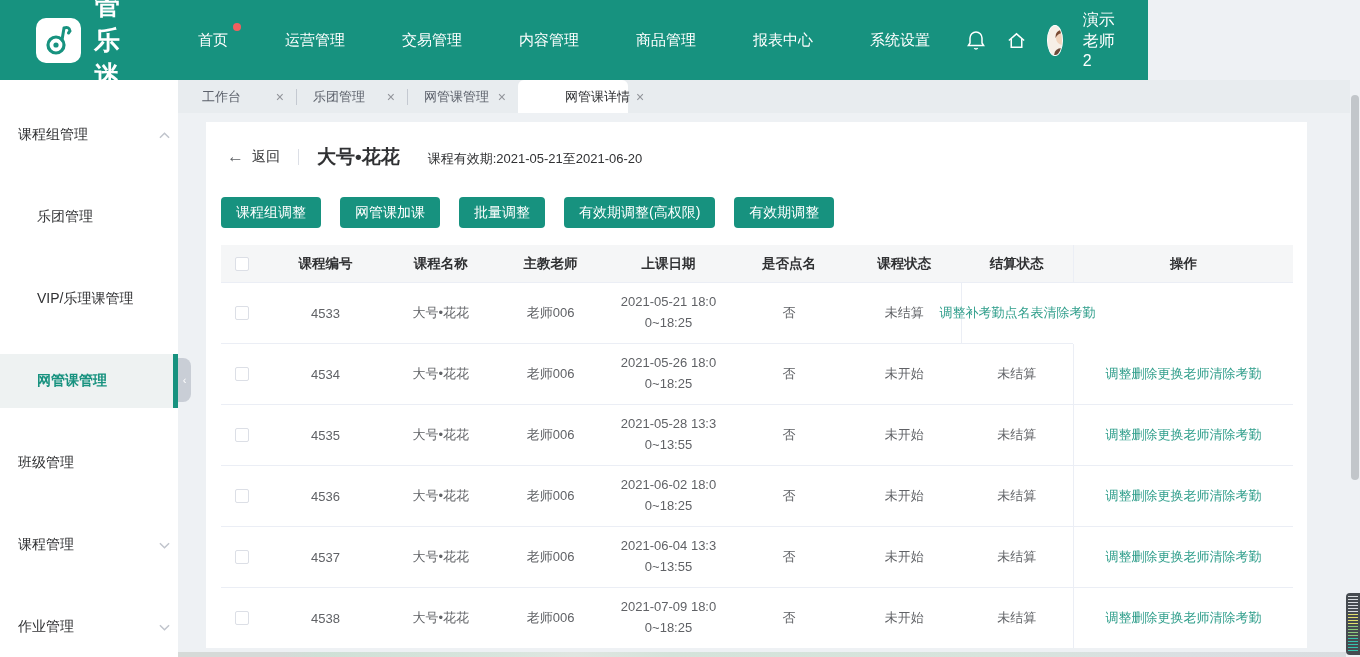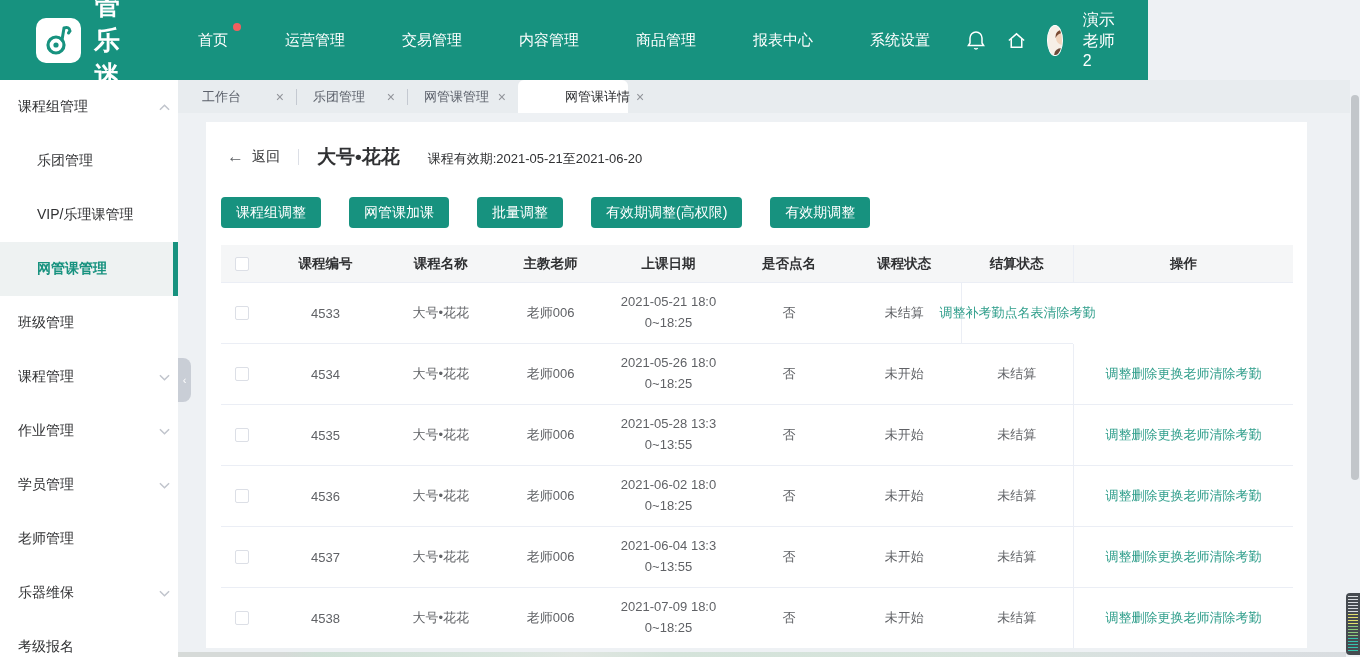--- a/index.html
+++ b/index.html
@@ -18,21 +18,21 @@
   .nav-item.active { background:#fff; color:var(--accent,#17927f); font-weight:700; }
   .nav-dot { position:absolute; top:2px; right:8px; width:8px; height:8px; border-radius:50%; background:var(--badge,#f25f5f); }
   .top-right { margin-left:auto; display:flex; align-items:center; gap:20px; margin-right:32px; }
   .top-icon { width:22px; height:22px; display:flex; align-items:center; justify-content:center; cursor:pointer; }
   .avatar { width:31px; height:31px; border-radius:50%; background:#fdf4ec; overflow:hidden; border:1px solid #fff; cursor:pointer; }
   .username { color:#fff; font-size:16px; cursor:pointer; }
 
   
   .sidebar { position:absolute; left:0; top:80px; bottom:0; width:178px; background:#fff; z-index:20; }
   .side-item { height:54px; display:flex; align-items:center; font-size:14px; color:#303133;
-               padding-left:18px; padding-right:8px; cursor:pointer; position:relative; }
+               padding-left:18px; padding-right:8px; cursor:pointer; position:relative;margin-top:28px; }
   .side-item.sub { padding-left:37px; }
   .side-item .chev { margin-left:auto; display:flex; align-items:center; }
   .side-item.active { background:#eef2f2; color:var(--accent,#17927f); font-weight:700; }
   .side-item.active::after { content:""; position:absolute; right:0; top:0; bottom:0; width:5px; background:var(--accent,#17927f); }
   .collapse-handle { position:absolute; left:178px; top:358px; width:13px; height:44px; background:#c9ced6;
                      border-radius:0 8px 8px 0; z-index:25; color:#fff; font-size:11px; display:flex;
                      align-items:center; justify-content:center; cursor:pointer; }
 
   
   .main { position:absolute; left:178px; top:80px; right:0; bottom:0; }
@@ -45,21 +45,21 @@
   .content { position:absolute; top:33px; left:0; right:0; bottom:0; background:#eef1f4; padding-top:9px; }
   .card { margin-left:28px; width:1101px; height:526px; background:#fff; padding:22px 14px 0 15px; overflow:hidden; }
 
   .detail-head { display:flex; align-items:center; padding-left:6px; }
   .back-arrow { font-size:17px; color:#606266; margin-right:8px; }
   .back-label { font-size:14px; color:#303133; cursor:pointer; }
   .head-div { width:1px; height:16px; background:#dcdfe6; margin:0 18px; }
   .course-title { font-size:19px; font-weight:700; color:#303133; }
   .validity { font-size:13px; color:#303133; margin-left:28px; margin-top:3px; }
 
-  .btnrow { display:flex; gap:28px; margin-top:27px; }
+  .btnrow { display:flex; gap:19px; margin-top:27px; }
   .btn { height:31px; background:var(--accent,#17927f); color:#fff; border:none; border-radius:4px;
          font-size:14px; padding:0 15px; cursor:pointer; font-family:inherit; white-space:nowrap; }
 
   
   .tbl { margin-top:17px; width:1072px; font-size:13px; color:#606266; }
   .trow { display:grid; grid-template-columns:4% 11.5% 10% 10.5% 11.5% 11% 10.5% 10.5% 20.5%; align-items:center; }
   .thead { height:38px; background:#f5f6f7; color:#303133; font-weight:700; font-size:13.5px; }
   .thead .cell { border-bottom:1px solid #ebeef5; height:38px; display:flex; align-items:center; justify-content:center; }
   .tbody-row { height:61px; background:#fff; }
   .tbody-row .cell { border-bottom:1px solid #ebeef5; height:61px; display:flex; align-items:center; justify-content:center; text-align:center; }

